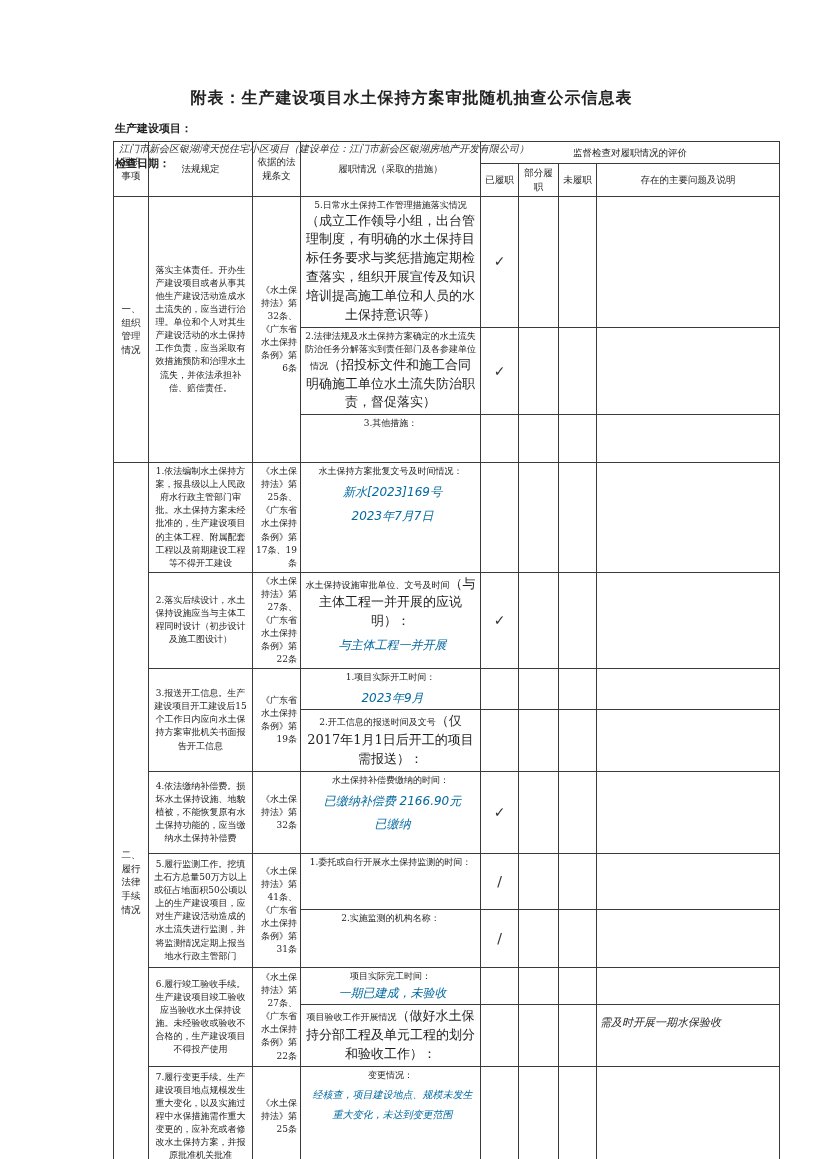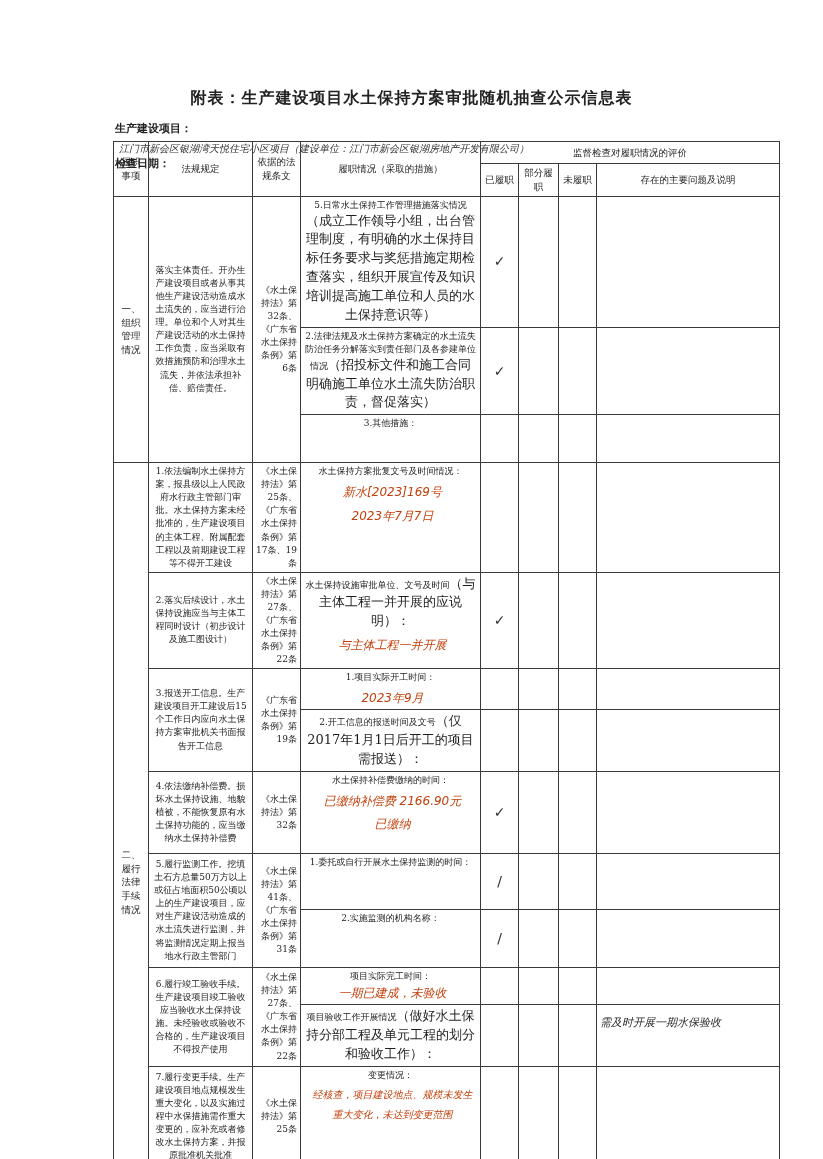--- a/index.html
+++ b/index.html
@@ -23,21 +23,21 @@
   table.main td, table.main th {
     border: 1px solid #3a3a3a; vertical-align: middle; padding: 2px 3px; font-weight: normal;
   }
   th { font-size: 9.5px; text-align: center; }
   .left { text-align: center; }
   .center { text-align: right; }
   .vtop { vertical-align: top !important; }
   .cat { text-align: center; font-size: 9.5px; }
   .small { font-size: 13px; }
   .hand {
-    font-family: "DejaVu Sans", sans-serif; font-style: italic; font-size: 12px; color: #c2410c;
+    font-family: "DejaVu Sans", sans-serif; font-style: italic; font-size: 12px; color: #0369a1;
     display: block; margin-top: 6px; padding-left: 4px;
   }
   .mark { font-family: "DejaVu Sans", sans-serif; font-size: 14px; color: #333; text-align: center; }
   .remark { font-family: "DejaVu Sans", sans-serif; font-style: italic; font-size: 11px; color: #2a2a2a; }
 </style>
 </head>
 <body>
 
 <div class="title">附表：生产建设项目水土保持方案审批随机抽查公示信息表</div>
 

